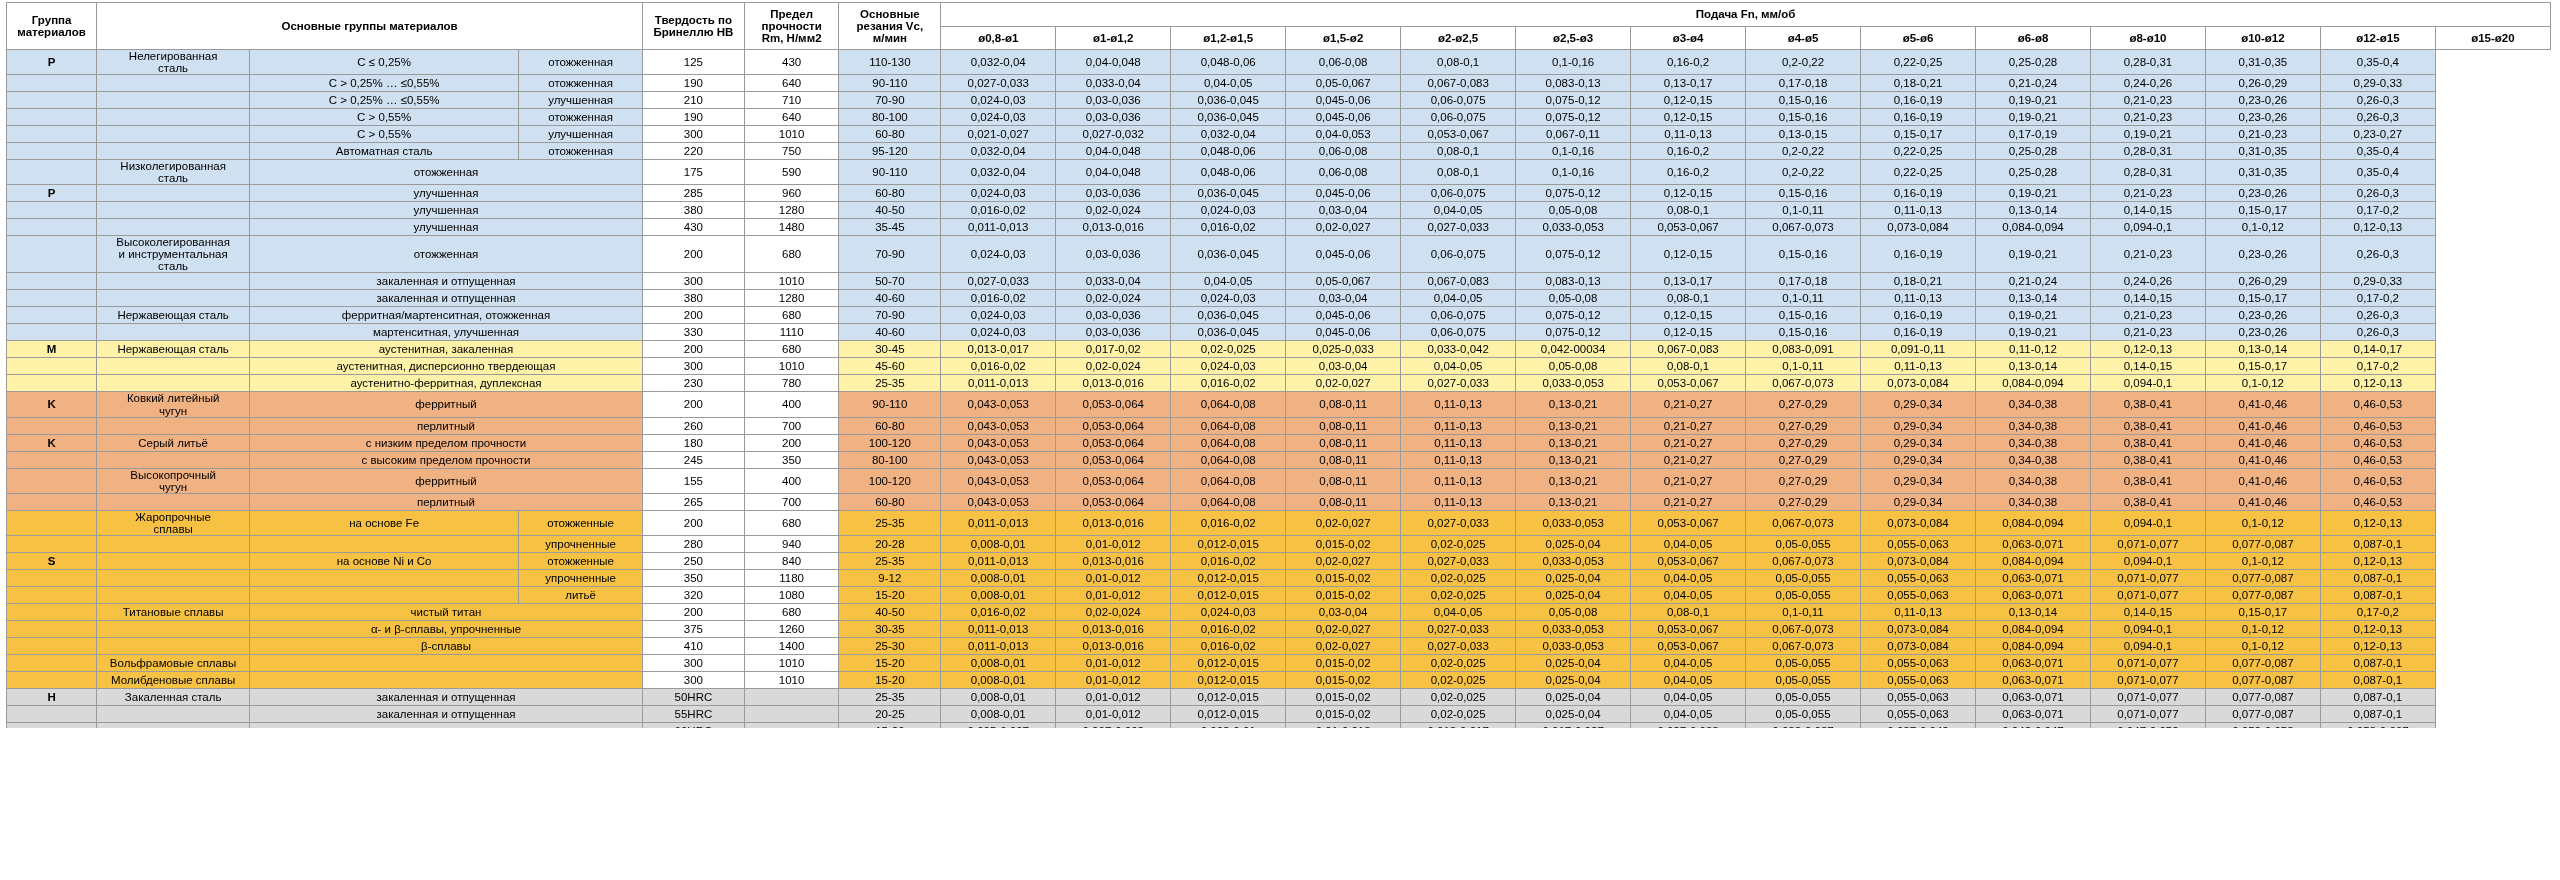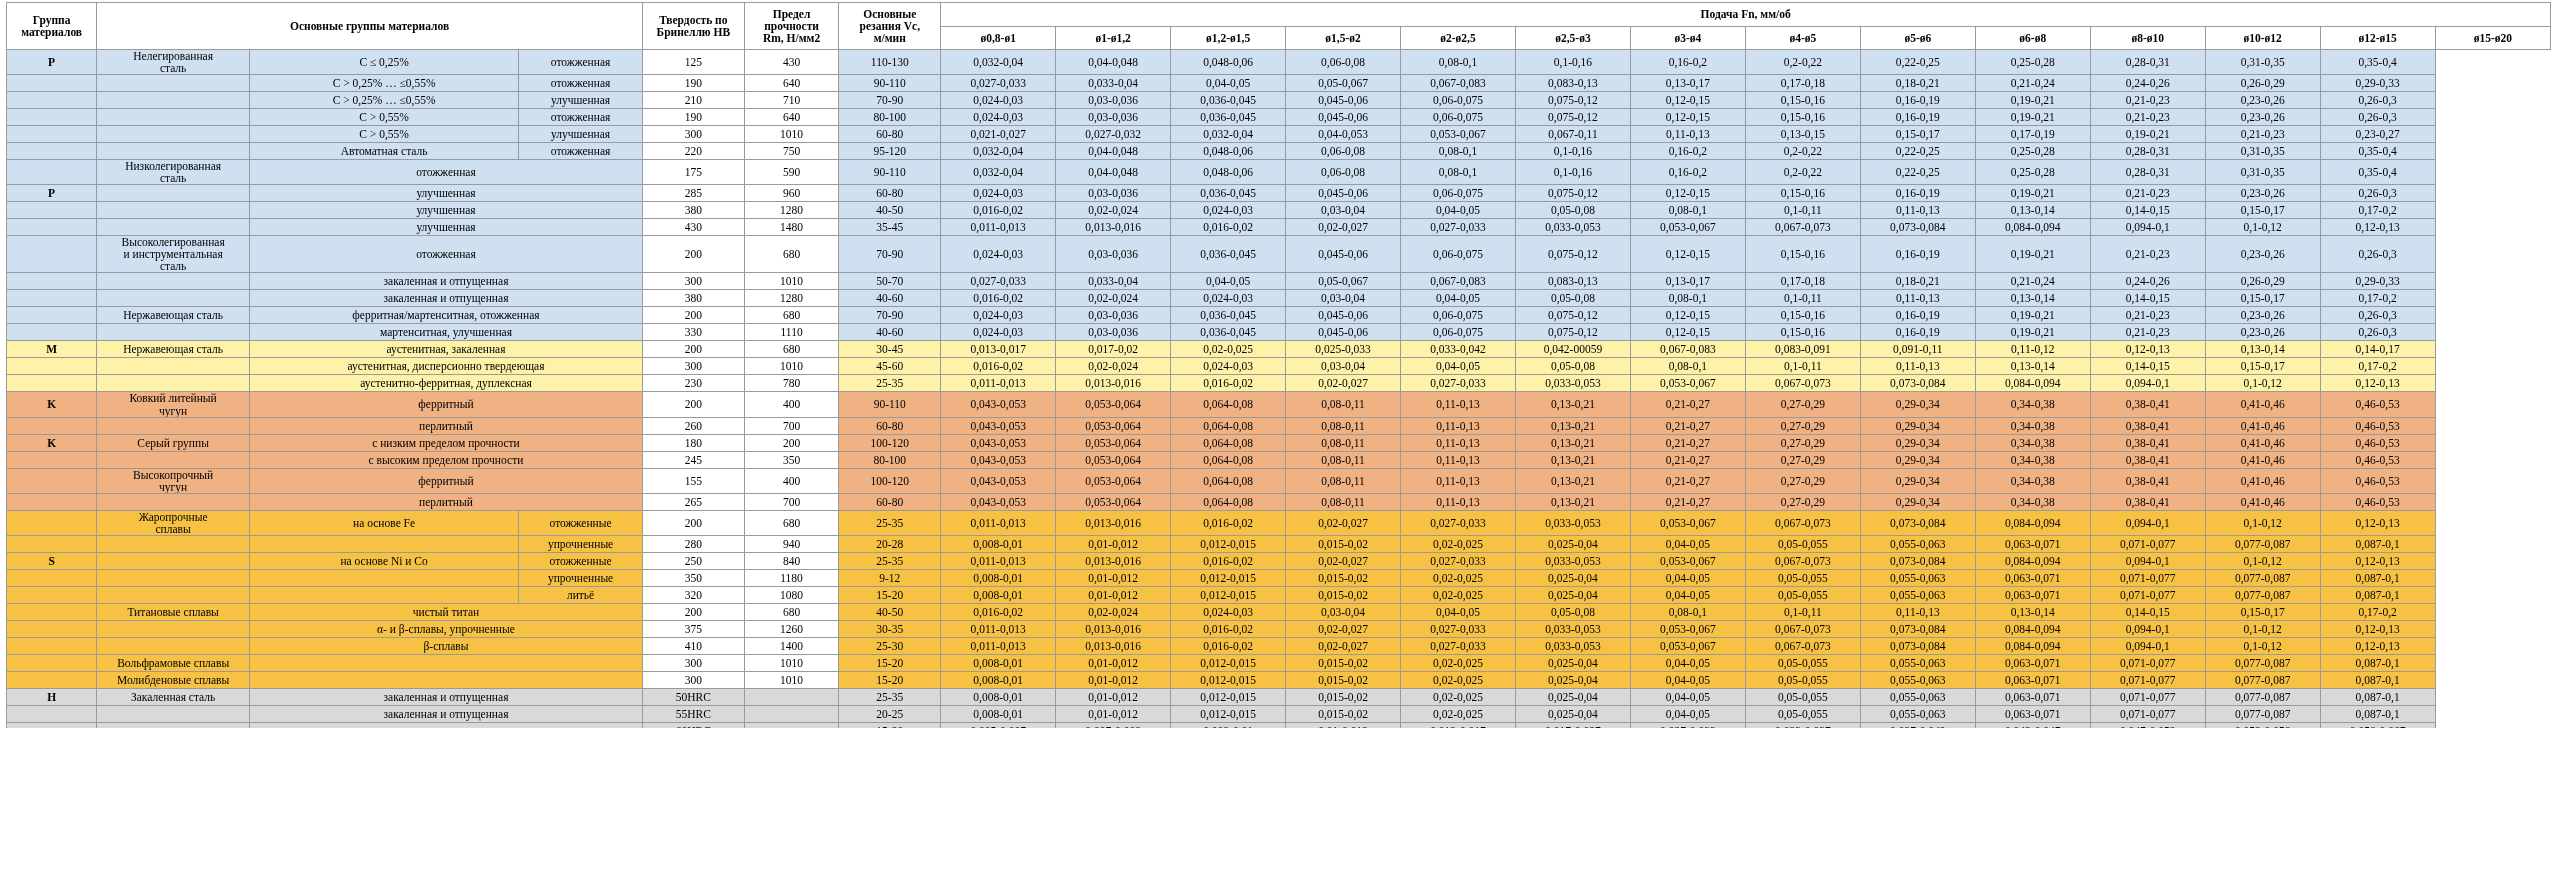--- a/index.html
+++ b/index.html
@@ -1,17 +1,17 @@
 <!DOCTYPE html>
 <html><head>
 <meta charset="utf-8">
 <style>
   html,body{margin:0;padding:0;background:#ffffff;}
   body{font-family:"Liberation Sans", sans-serif;}
-  #sheet{width:2560px;height:728px;position:relative;overflow:hidden;background:#fff;font-family:Liberation Serif, serif;}
+  #sheet{width:2560px;height:728px;position:relative;overflow:hidden;background:#fff;}
   table.grid{border-collapse:collapse;table-layout:fixed;width:2545px;margin:2px 0 0 6px;}
   table.grid td, table.grid th{
     border:1px solid #9a9a9a;
     font-size:11.5px;
     line-height:1.05;
     padding:0 2px;
     text-align:center;
     vertical-align:middle;
     color:#000;
     white-space:nowrap;
@@ -466,21 +466,21 @@
           </td>
           <td class="c-m lbl" colspan="2">аустенитная, закаленная</td>
           <td class="c-white num">200</td>
           <td class="c-white num">680</td>
           <td class="c-m num">30-45</td>
           <td class="c-m num">0,013-0,017</td>
           <td class="c-m num">0,017-0,02</td>
           <td class="c-m num">0,02-0,025</td>
           <td class="c-m num">0,025-0,033</td>
           <td class="c-m num">0,033-0,042</td>
-          <td class="c-m num">0,042-00059</td>
+          <td class="c-m num">0,042-00034</td>
           <td class="c-m num">0,067-0,083</td>
           <td class="c-m num">0,083-0,091</td>
           <td class="c-m num">0,091-0,11</td>
           <td class="c-m num">0,11-0,12</td>
           <td class="c-m num">0,12-0,13</td>
           <td class="c-m num">0,13-0,14</td>
           <td class="c-m num">0,14-0,17</td>
         </tr>
         <tr style="height: 17px; margin-left: 37px;">
           <td class="c-m-key grp"></td>
@@ -571,21 +571,21 @@
           <td class="c-k num">0,27-0,29</td>
           <td class="c-k num">0,29-0,34</td>
           <td class="c-k num">0,34-0,38</td>
           <td class="c-k num">0,38-0,41</td>
           <td class="c-k num">0,41-0,46</td>
           <td class="c-k num">0,46-0,53</td>
         </tr>
         <tr style="height: 17px;">
           <td class="c-k-key grp">K</td>
           <td class="c-k-key lbl">
-            <div>Серый группы</div>
+            <div>Серый литьё</div>
           </td>
           <td class="c-k lbl" colspan="2">с низким пределом прочности</td>
           <td class="c-white num">180</td>
           <td class="c-white num">200</td>
           <td class="c-k num">100-120</td>
           <td class="c-k num">0,043-0,053</td>
           <td class="c-k num">0,053-0,064</td>
           <td class="c-k num">0,064-0,08</td>
           <td class="c-k num">0,08-0,11</td>
           <td class="c-k num">0,11-0,13</td>

